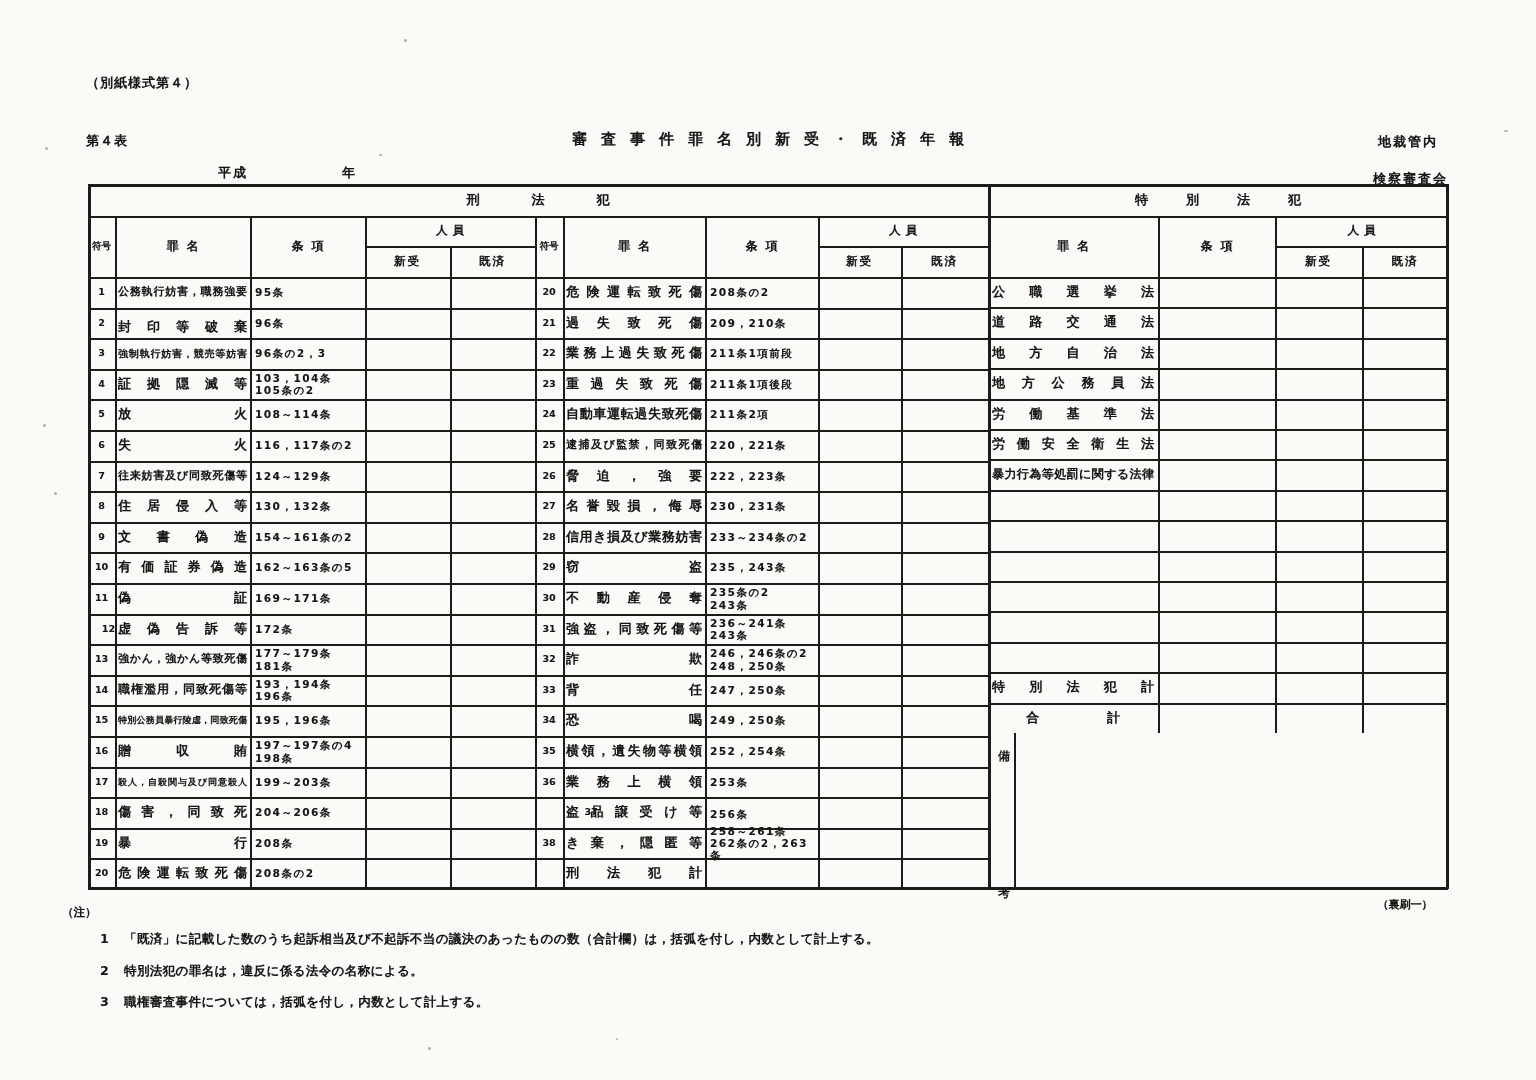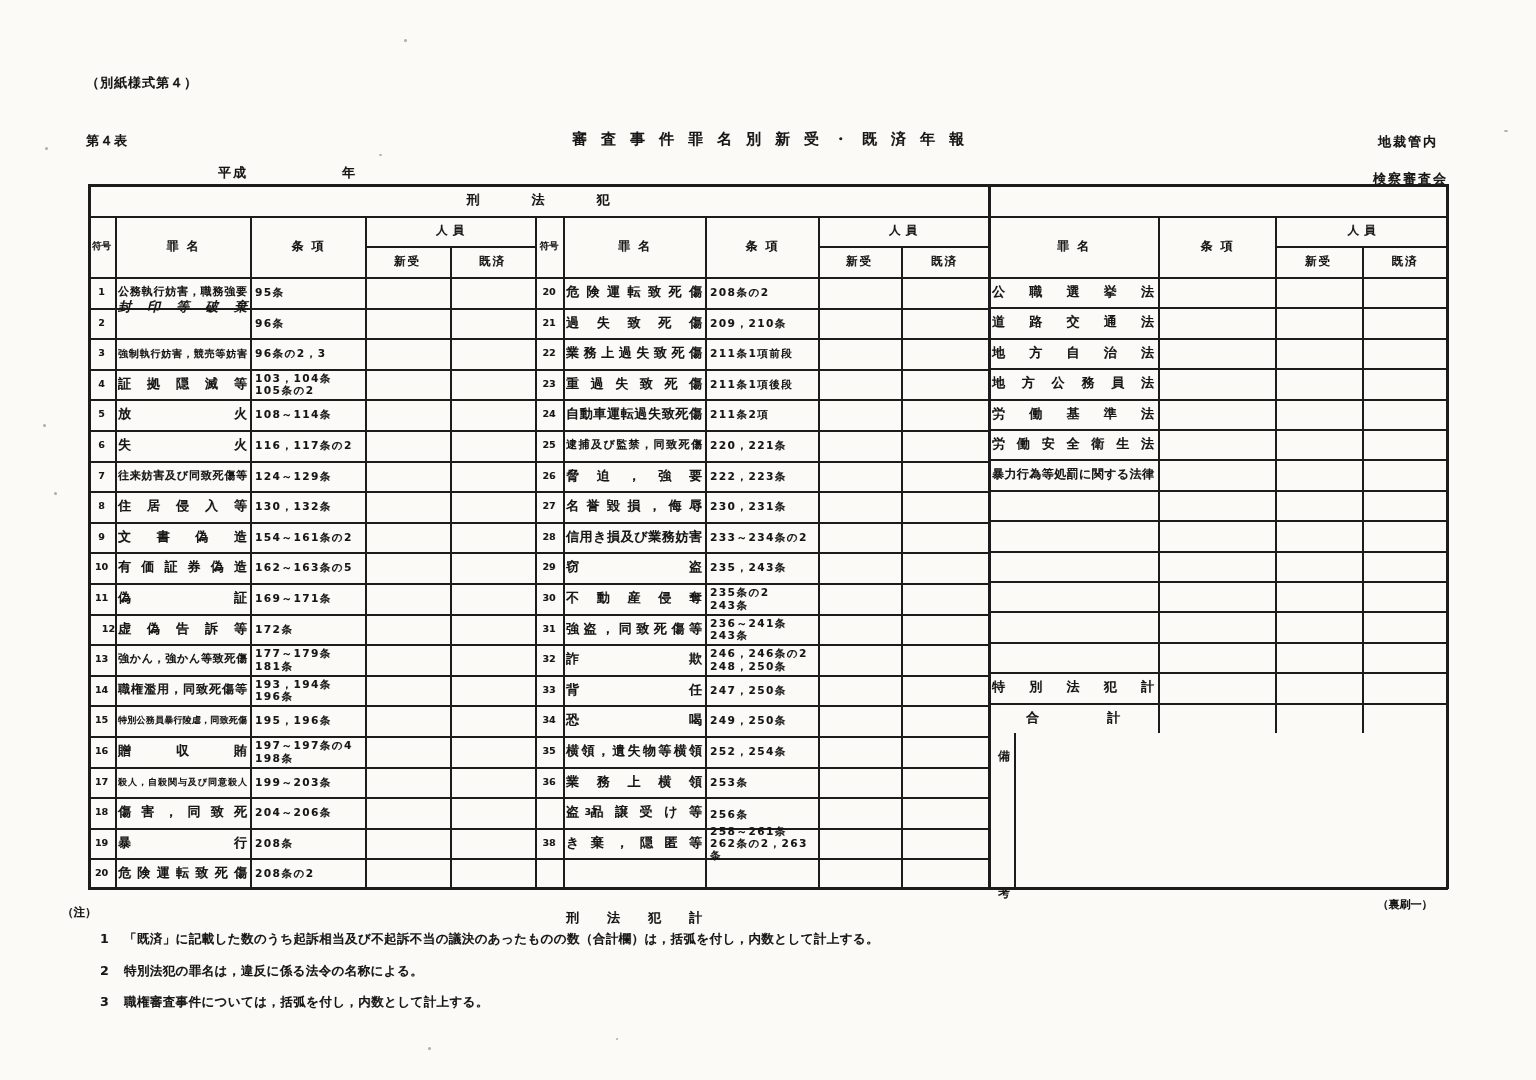--- a/index.html
+++ b/index.html
@@ -113,20 +113,23 @@
     <div class="ln" style="left: 988px; top: 520px; width: 460px; height: 2px;"></div>
     <div class="ln" style="left: 988px; top: 551px; width: 460px; height: 2px;"></div>
     <div class="ln" style="left: 988px; top: 581px; width: 460px; height: 2px;"></div>
     <div class="ln" style="left: 988px; top: 611px; width: 460px; height: 2px;"></div>
     <div class="ln" style="left: 988px; top: 642px; width: 460px; height: 2px;"></div>
     <div class="ln" style="left: 988px; top: 672px; width: 460px; height: 2px;"></div>
     <div class="ln" style="left: 988px; top: 703px; width: 460px; height: 2px;"></div>
     <div class="tc" style="left: 88px; top: 184px; width: 900px; height: 32px; font-size: 13px; letter-spacing: 52px; text-indent: 52px;">
       <span>刑法犯</span>
     </div>
+    <div class="tc" style="left: 988px; top: 184px; width: 460px; height: 32px; font-size: 13px; letter-spacing: 38px; text-indent: 38px;">
+      <span>特別法犯</span>
+    </div>
     <div class="tc" style="left: 88px; top: 216px; width: 27px; height: 61px; font-size: 9.5px;">
       <span>符号</span>
     </div>
     <div class="tc" style="left: 115px; top: 216px; width: 135px; height: 61px; font-size: 12px; letter-spacing: 8px; text-indent: 8px;">
       <span>罪名</span>
     </div>
     <div class="tc" style="left: 250px; top: 216px; width: 115px; height: 61px; font-size: 12px; letter-spacing: 8px; text-indent: 8px;">
       <span>条項</span>
     </div>
     <div class="tc" style="left: 365px; top: 216px; width: 170px; height: 30px; font-size: 11.5px; letter-spacing: 5px; text-indent: 5px;">
@@ -181,21 +184,21 @@
     <div class="tc" style="left: 535px; top: 277px; width: 28px; height: 31px; font-size: 9.5px;">
       <span>20</span>
     </div>
     <div class="tc jwrap" style="left: 566px; top: 277px; width: 136px; height: 31px; font-size: 13px;">
       <span class="just">危険運転致死傷</span>
     </div>
     <div class="tc tl pre" style="left: 710px; top: 277px; width: 106px; height: 31px; font-size: 10.5px; letter-spacing: 1.5px;"><span>208条の2</span></div>
     <div class="tc" style="left: 88px; top: 308px; width: 27px; height: 30px; font-size: 9.5px;">
       <span>2</span>
     </div>
-    <div class="tc jwrap" style="left: 118px; top: 292px; width: 129px; height: 30px; font-size: 13px; font-style: italic;">
+    <div class="tc jwrap" style="left: 118px; top: 312px; width: 129px; height: 30px; font-size: 13px;">
       <span class="just">封印等破棄</span>
     </div>
     <div class="tc tl pre" style="left: 255px; top: 308px; width: 108px; height: 30px; font-size: 10.5px; letter-spacing: 1.5px;"><span>96条</span></div>
     <div class="tc" style="left: 535px; top: 308px; width: 28px; height: 30px; font-size: 9.5px;">
       <span>21</span>
     </div>
     <div class="tc jwrap" style="left: 566px; top: 308px; width: 136px; height: 30px; font-size: 13px;">
       <span class="just">過失致死傷</span>
     </div>
     <div class="tc tl pre" style="left: 710px; top: 308px; width: 106px; height: 30px; font-size: 10.5px; letter-spacing: 1.5px;"><span>209，210条</span></div>
@@ -445,21 +448,21 @@
     </div>
     <div class="tc tl pre" style="left: 710px; top: 828px; width: 106px; height: 30px; font-size: 10.5px; letter-spacing: 1.5px;"><span>258～261条
 262条の2，263条</span></div>
     <div class="tc" style="left: 88px; top: 858px; width: 27px; height: 31px; font-size: 9.5px;">
       <span>20</span>
     </div>
     <div class="tc jwrap" style="left: 118px; top: 858px; width: 129px; height: 31px; font-size: 13px;">
       <span class="just">危険運転致死傷</span>
     </div>
     <div class="tc tl pre" style="left: 255px; top: 858px; width: 108px; height: 31px; font-size: 10.5px; letter-spacing: 1.5px;"><span>208条の2</span></div>
-    <div class="tc jwrap" style="left: 566px; top: 903px; width: 136px; height: 31px; font-size: 13px;">
+    <div class="tc jwrap" style="left: 566px; top: 858px; width: 136px; height: 31px; font-size: 13px;">
       <span class="just">刑法犯計</span>
     </div>
     <div class="tc jwrap" style="left: 992px; top: 277px; width: 162px; height: 30px; font-size: 13px;">
       <span class="just">公職選挙法</span>
     </div>
     <div class="tc jwrap" style="left: 992px; top: 307px; width: 162px; height: 31px; font-size: 13px;">
       <span class="just">道路交通法</span>
     </div>
     <div class="tc jwrap" style="left: 992px; top: 338px; width: 162px; height: 30px; font-size: 13px;">
       <span class="just">地方自治法</span>

